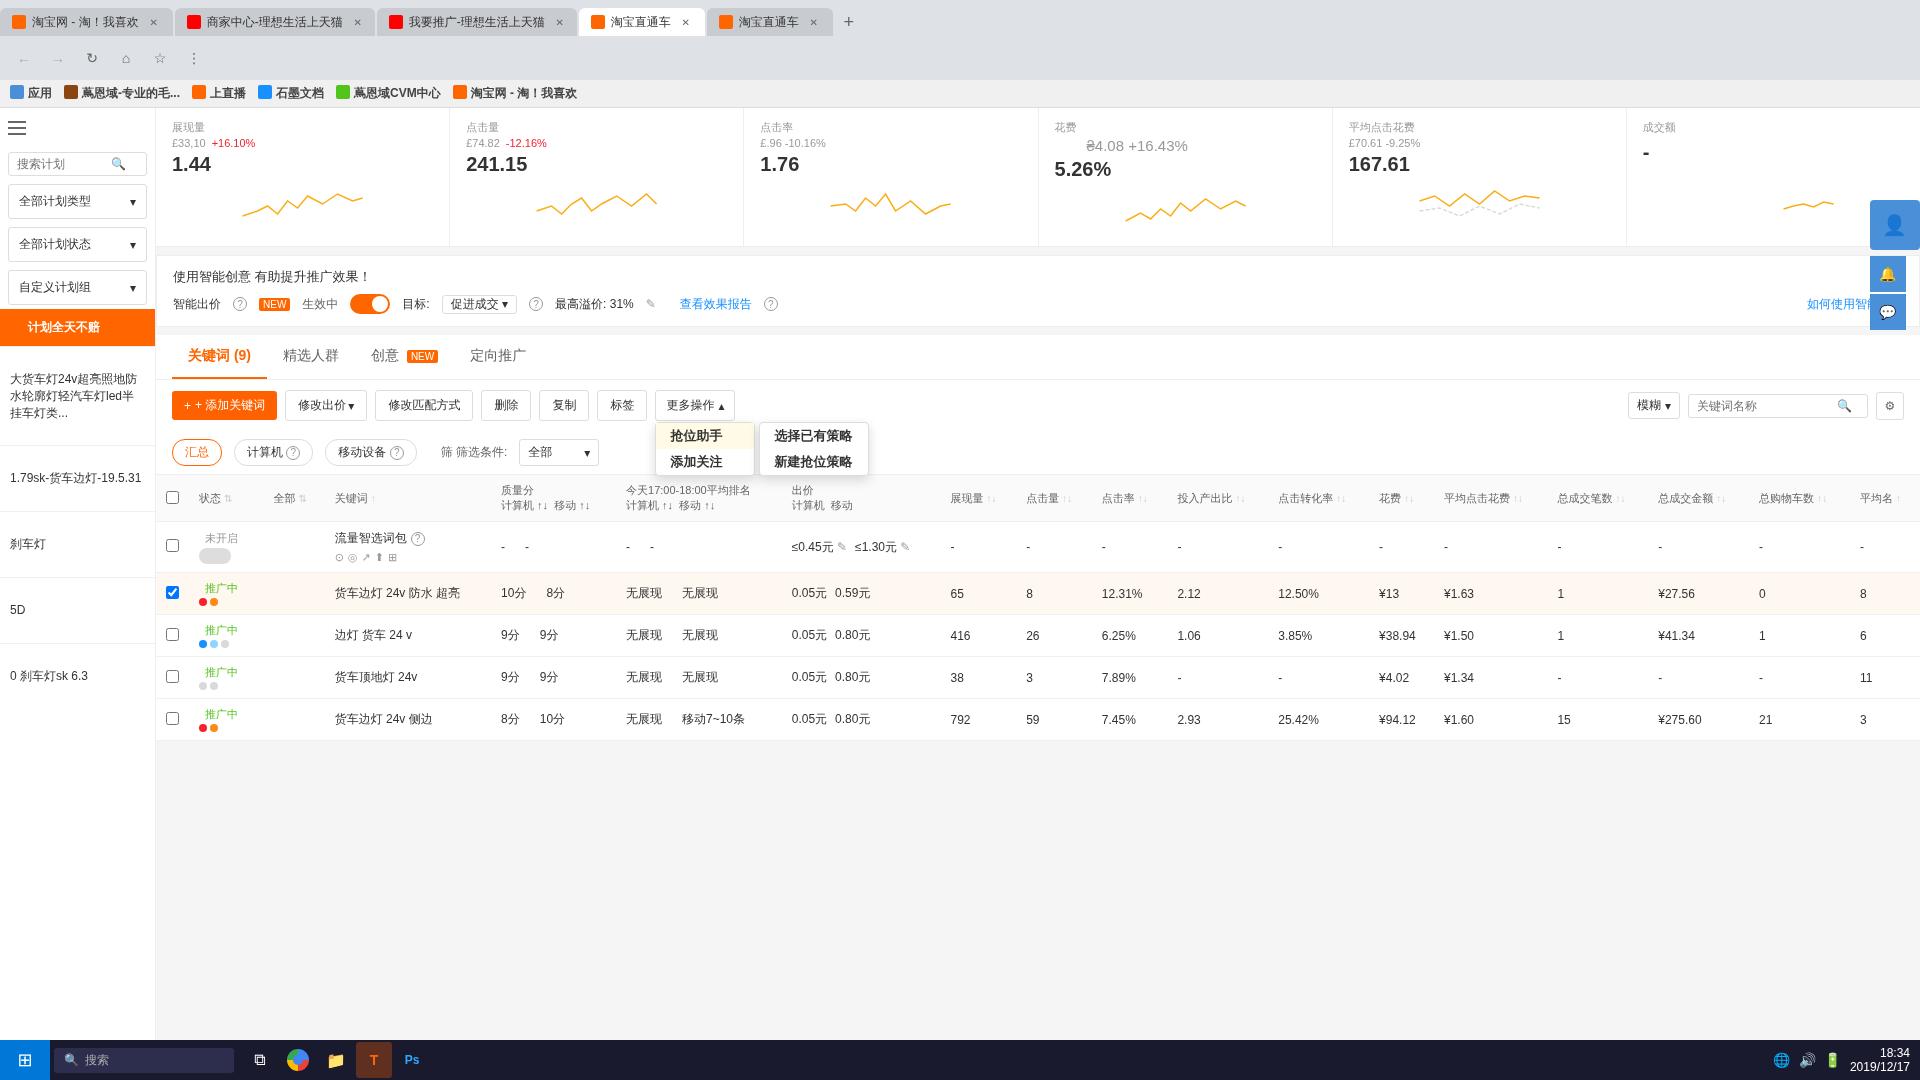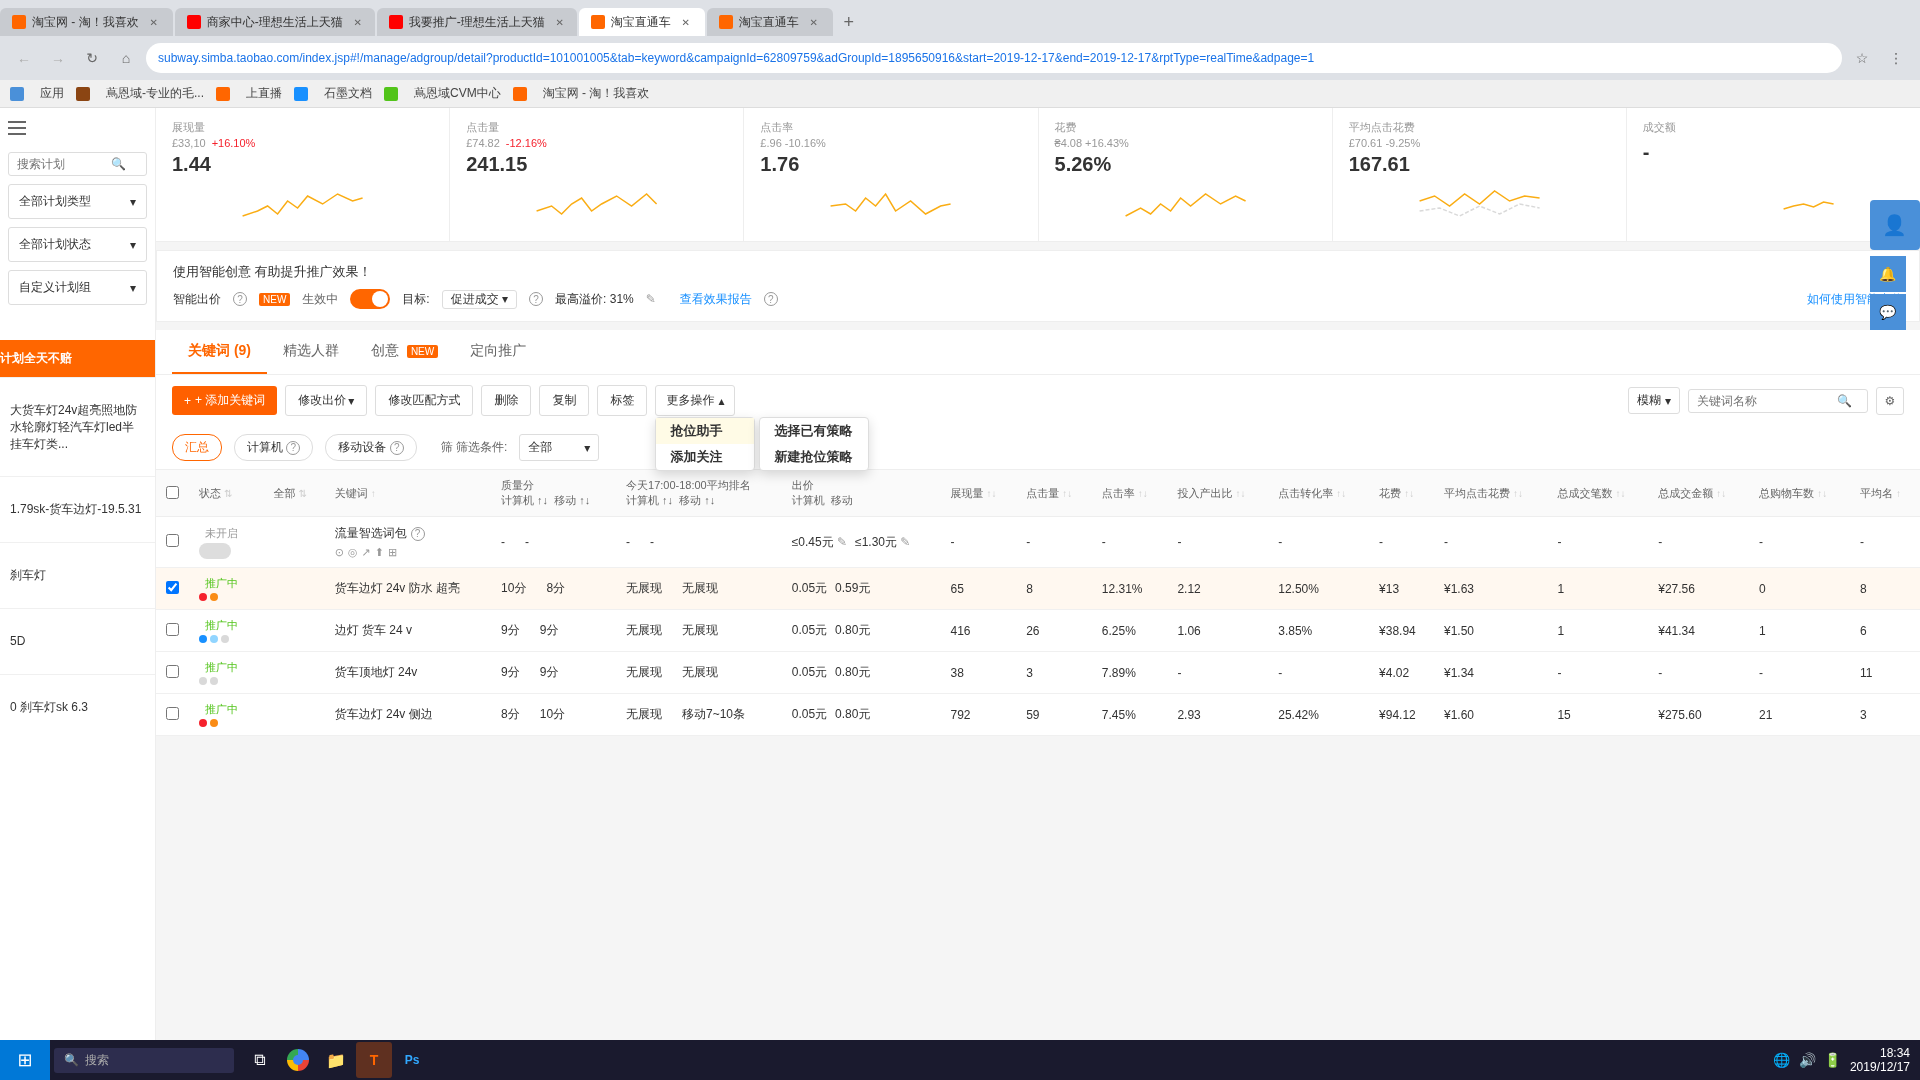--- a/index.html
+++ b/index.html
@@ -16,38 +16,38 @@
     .new-tab-btn { width: 28px; height: 28px; display: flex; align-items: center; justify-content: center; font-size: 18px; color: #666; cursor: pointer; }
 
     .address-bar { display: flex; align-items: center; padding: 4px 10px; height: 44px; background: #dee1e6; gap: 6px; }
     .nav-btn { width: 28px; height: 28px; border-radius: 50%; display: flex; align-items: center; justify-content: center; color: #666; cursor: pointer; font-size: 14px; }
     .nav-btn.disabled { color: #aaa; cursor: default; }
     .address-input { flex: 1; height: 30px; border-radius: 15px; border: none; background: #fff; padding: 0 12px; font-size: 12px; color: #1a73e8; outline: none; }
     .addr-icon { width: 28px; height: 28px; border-radius: 50%; display: flex; align-items: center; justify-content: center; color: #666; cursor: pointer; font-size: 14px; }
 
     
     .bookmarks-bar { display: flex; align-items: center; padding: 0 10px; height: 28px; background: #f0f0f0; border-bottom: 1px solid #ddd; gap: 12px; font-size: 12px; color: #444; }
-    .bookmark-item { display: flex; align-items: center; gap: 16px; cursor: pointer; white-space: nowrap; }
+    .bookmark-item { display: flex; align-items: flex-start; gap: 4px; cursor: pointer; white-space: nowrap; font-weight: bold; }
     .bk-favicon { width: 14px; height: 14px; border-radius: 2px; flex-shrink: 0; }
 
     
     .main-container { display: flex; height: calc(1080px - 80px - 28px); background: #f5f5f5; }
 
     
     .sidebar { width: 156px; background: #fff; border-right: 1px solid #eee; display: flex; flex-direction: column; overflow-y: auto; flex-shrink: 0; }
     .sidebar-header { padding: 8px; display: flex; align-items: center; justify-content: space-between; }
     .sidebar-menu-btn { width: 24px; height: 24px; display: flex; flex-direction: column; justify-content: center; gap: 4px; cursor: pointer; }
     .sidebar-menu-btn span { width: 18px; height: 2px; background: #666; display: block; }
     .search-box { display: flex; align-items: center; border: 1px solid #ddd; border-radius: 3px; padding: 4px 8px; margin: 4px 8px; }
     .search-box input { border: none; outline: none; font-size: 12px; width: 100%; }
     .search-box-icon { color: #999; font-size: 12px; margin-left: 4px; }
 
     .sidebar-dropdown { display: flex; align-items: center; justify-content: space-between; padding: 8px 10px; border: 1px solid #ddd; border-radius: 3px; margin: 4px 8px; cursor: pointer; font-size: 12px; color: #333; }
 
-    .sidebar-active-item { background: #f60; color: #fff; padding: 10px 0; font-size: 12px; font-weight: bold; cursor: pointer; margin-top: 31px; }
+    .sidebar-active-item { background: #f60; color: #fff; padding: 10px 28px; font-size: 12px; font-weight: bold; cursor: pointer; }
     .sidebar-sub-item { padding: 24px 10px; font-size: 12px; color: #333; cursor: pointer; border-top: 1px solid #f0f0f0; line-height: 1.4; }
 
     
     .content-area { flex: 1; overflow-y: auto; background: #f5f5f5; }
 
     
     .metrics-row { display: flex; background: #fff; border-bottom: 1px solid #eee; }
     .metric-cell { flex: 1; padding: 12px 16px; border-right: 1px solid #eee; }
     .metric-cell:last-child { border-right: none; }
     .metric-top { display: flex; align-items: center; gap: 6px; margin-bottom: 4px; }
@@ -164,21 +164,20 @@
       <span>淘宝直通车</span>
       <div class="tab-close">✕</div>
     </div>
     <div class="new-tab-btn">+</div>
   </div>
   <div class="address-bar">
     <div class="nav-btn disabled">←</div>
     <div class="nav-btn disabled">→</div>
     <div class="nav-btn">↻</div>
     <div class="nav-btn">⌂</div>
-    <input class="address-input" value="subway.simba.taobao.com/index.jsp#!/manage/adgroup/detail?productId=101001005&amp;tab=keyword&amp;campaignId=62809759&amp;adGroupId=1895650916&amp;start=2019-12-17&amp;end=2019-12-17&amp;rptType=realTime&amp;adpage=1" style="">
     <div class="addr-icon">☆</div>
     <div class="addr-icon">⋮</div>
   </div>
 </div>
 
 <div class="bookmarks-bar">
   <div class="bookmark-item">
     <div class="bk-favicon" style="background:#4a90d9;"></div>
     <span>应用</span>
   </div>
@@ -284,21 +283,21 @@
           <span class="metric-prev" style="font-size:11px;color:#999;">£.96 -10.16%</span>
         </div>
         <div class="metric-value">1.76</div>
         <svg class="chart" viewBox="0 0 120 50">
           <polyline points="0,30 15,28 25,35 35,22 45,30 55,18 65,35 80,25 95,38 110,30 120,28" fill="none" stroke="#faad14" stroke-width="1.5"></polyline>
         </svg>
       </div>
       <div class="metric-cell">
         <div class="metric-label">花费</div>
         <div class="metric-top">
-          <span class="metric-prev" style="font-size:11px;color:#999;">₴4.08 +16.43%</span>
+          <span class="metric-prev" style="font-size:15px;color:#999;margin-left:32px;">₴4.08 +16.43%</span>
         </div>
         <div class="metric-value">5.26%</div>
         <svg class="chart" viewBox="0 0 120 50">
           <polyline points="0,40 15,32 25,38 35,28 45,35 55,22 65,30 80,18 95,28 110,20 120,25" fill="none" stroke="#faad14" stroke-width="1.5"></polyline>
         </svg>
       </div>
       <div class="metric-cell">
         <div class="metric-label">平均点击花费</div>
         <div class="metric-top">
           <span class="metric-prev" style="font-size:11px;color:#999;">£70.61 -9.25%</span>

